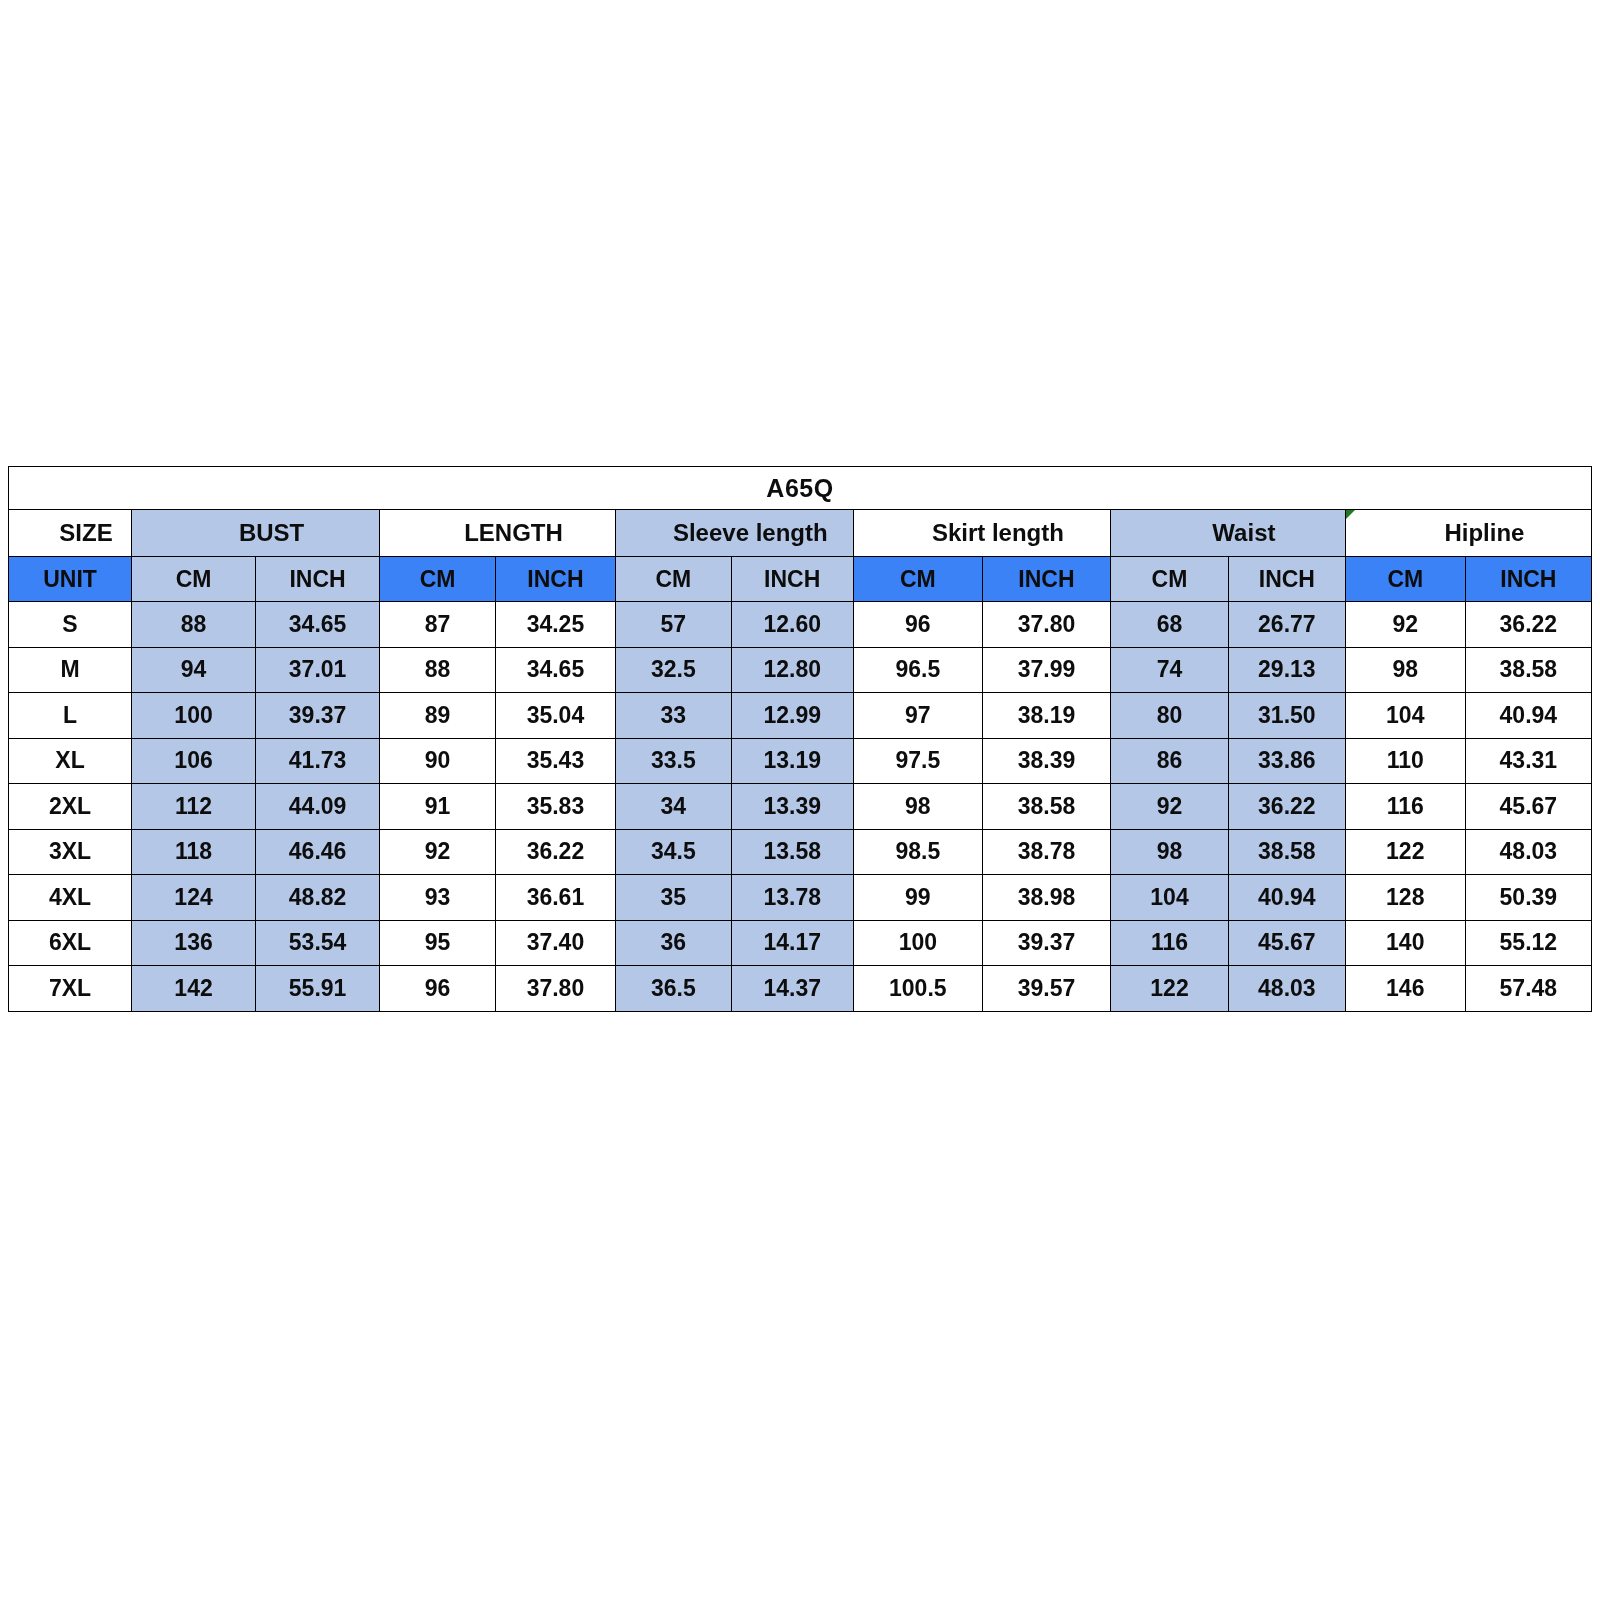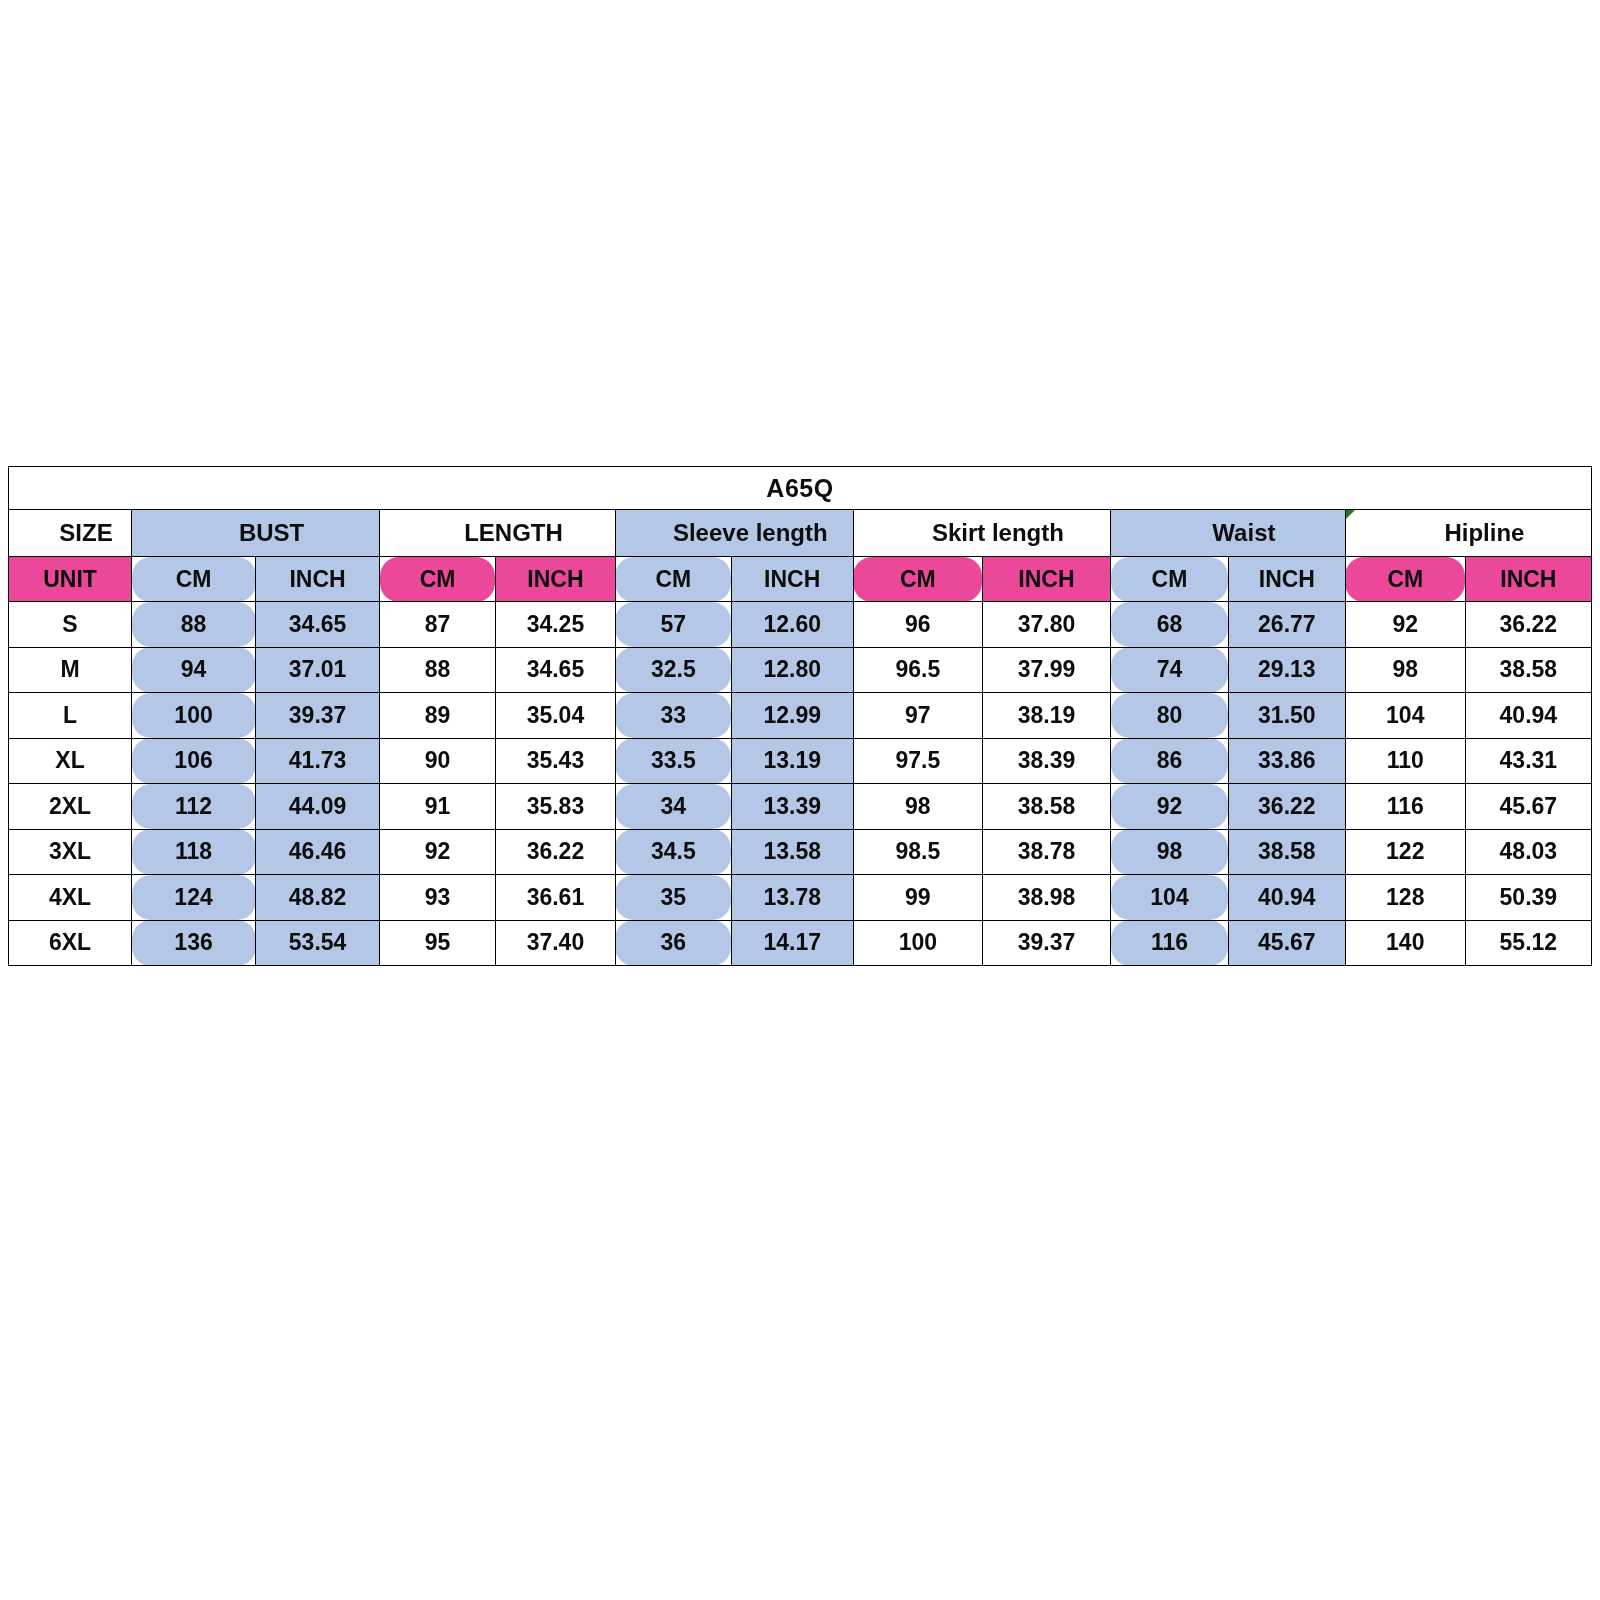--- a/index.html
+++ b/index.html
@@ -41,26 +41,26 @@
   }
 
   
   tr.title-row td      { height: 42px;  font-size: 25px; }
   tr.group-row td      { height: 46px;  font-size: 24px; padding-left: 32px; }
   tr.unit-row td       { height: 44px;  font-size: 23px; }
   tr.data-row td       { height: 44.5px; font-size: 23px; }
 
   
   .fill-blue  { background: #b4c7e7; }
-  .fill-gray  { background: #ec4899; }
+  .fill-gray  { background: #3b82f6; }
   .fill-white { background: #ffffff; }
 
   
   .soft-left  { border-left-color: #8ea9d4; }
-  .soft-right { border-right-color: #8ea9d4; border-radius: 19px; }
+  .soft-right { border-right-color: #8ea9d4; }
 
   
   .cell-rel { position: relative; }
   .comment-marker {
     position: absolute;
     top: 0;
     left: 0;
     width: 0;
     height: 0;
     border-top: 9px solid #1f7a1f;
@@ -259,16 +259,31 @@
         <td class="fill-blue soft-right">36</td>
         <td class="fill-blue soft-left">14.17</td>
         <td class="fill-white">100</td>
         <td class="fill-white">39.37</td>
         <td class="fill-blue soft-right">116</td>
         <td class="fill-blue soft-left">45.67</td>
         <td class="fill-white">140</td>
         <td class="fill-white">55.12</td>
       </tr>
 
+      <tr class="data-row">
+        <td class="fill-white">7XL</td>
+        <td class="fill-blue soft-right">142</td>
+        <td class="fill-blue soft-left">55.91</td>
+        <td class="fill-white">96</td>
+        <td class="fill-white">37.80</td>
+        <td class="fill-blue soft-right">36.5</td>
+        <td class="fill-blue soft-left">14.37</td>
+        <td class="fill-white">100.5</td>
+        <td class="fill-white">39.57</td>
+        <td class="fill-blue soft-right">122</td>
+        <td class="fill-blue soft-left">48.03</td>
+        <td class="fill-white">146</td>
+        <td class="fill-white">57.48</td>
+      </tr>
 
     </tbody>
   </table>
 </div>
 
 </body></html>

